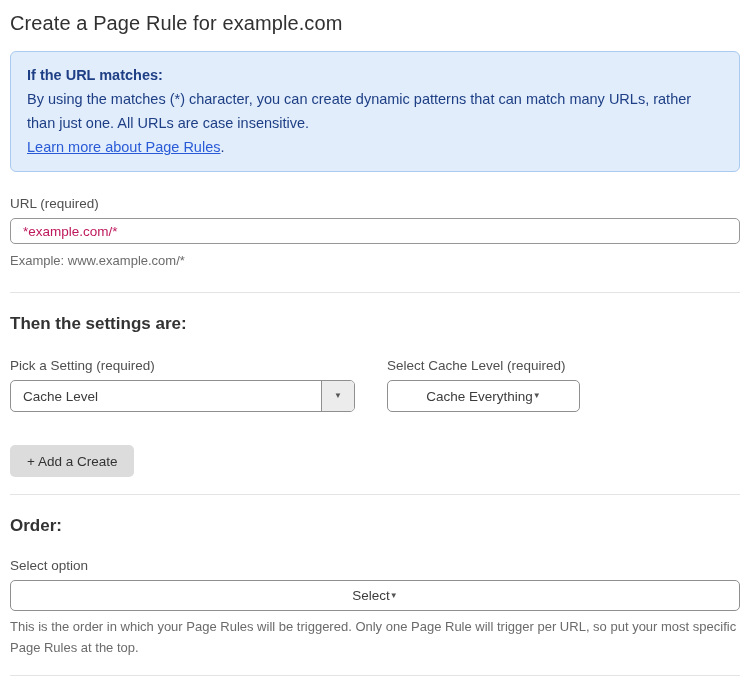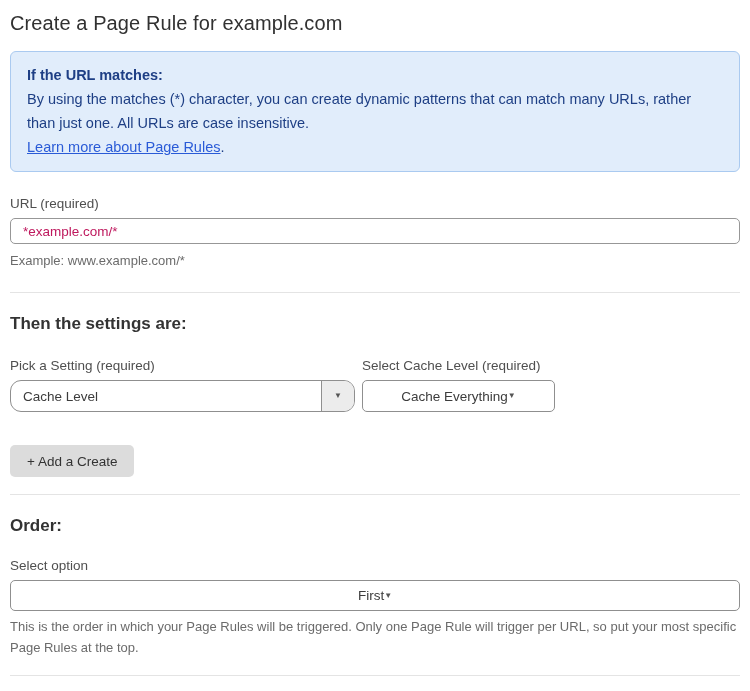--- a/index.html
+++ b/index.html
@@ -66,28 +66,28 @@
     border: none;
     border-top: 1px solid #e4e4e4;
     margin: 21px 0;
   }
   h2.section-heading {
     font-size: 17px;
     font-weight: bold;
     color: #333;
     margin-bottom: 24px;
   }
-  .settings-row { display: flex; gap: 7px; }
+  .settings-row { display: flex; gap: 32px; }
   .settings-col-main { width: 345px; }
   .settings-col-side { width: 193px; }
   .select-split {
     display: flex;
     height: 32px;
     border: 1px solid #8f8f8f;
-    border-radius: 11px;
+    border-radius: 5px;
     background: #fff;
     overflow: hidden;
     cursor: pointer;
     align-items: stretch;
     justify-content: center;
   }
   .select-split .select-value {
     flex: 1;
     display: flex;
     align-items: center;
@@ -180,21 +180,21 @@
   <div class="add-setting-wrap">
     <button class="btn btn-gray">+ Add a Create</button>
   </div>
 
   <hr class="divider" style="margin-top:17px;">
 
   <h2 class="section-heading" style="margin-bottom:22px;">Order:</h2>
 
   <div class="field-label">Select option</div>
   <div class="select-inline order-select">
-    <span>First</span>
+    <span>Select</span>
     <span class="arrow-down">▼</span>
   </div>
   <div class="helper-text" style="margin-top:5px;">This is the order in which your Page Rules will be triggered. Only one Page Rule will trigger per URL, so put your most specific Page Rules at the top.</div>
 
   <hr class="divider" style="margin-top:17px; margin-bottom:17px;">
 
   
 
 </div>
 

